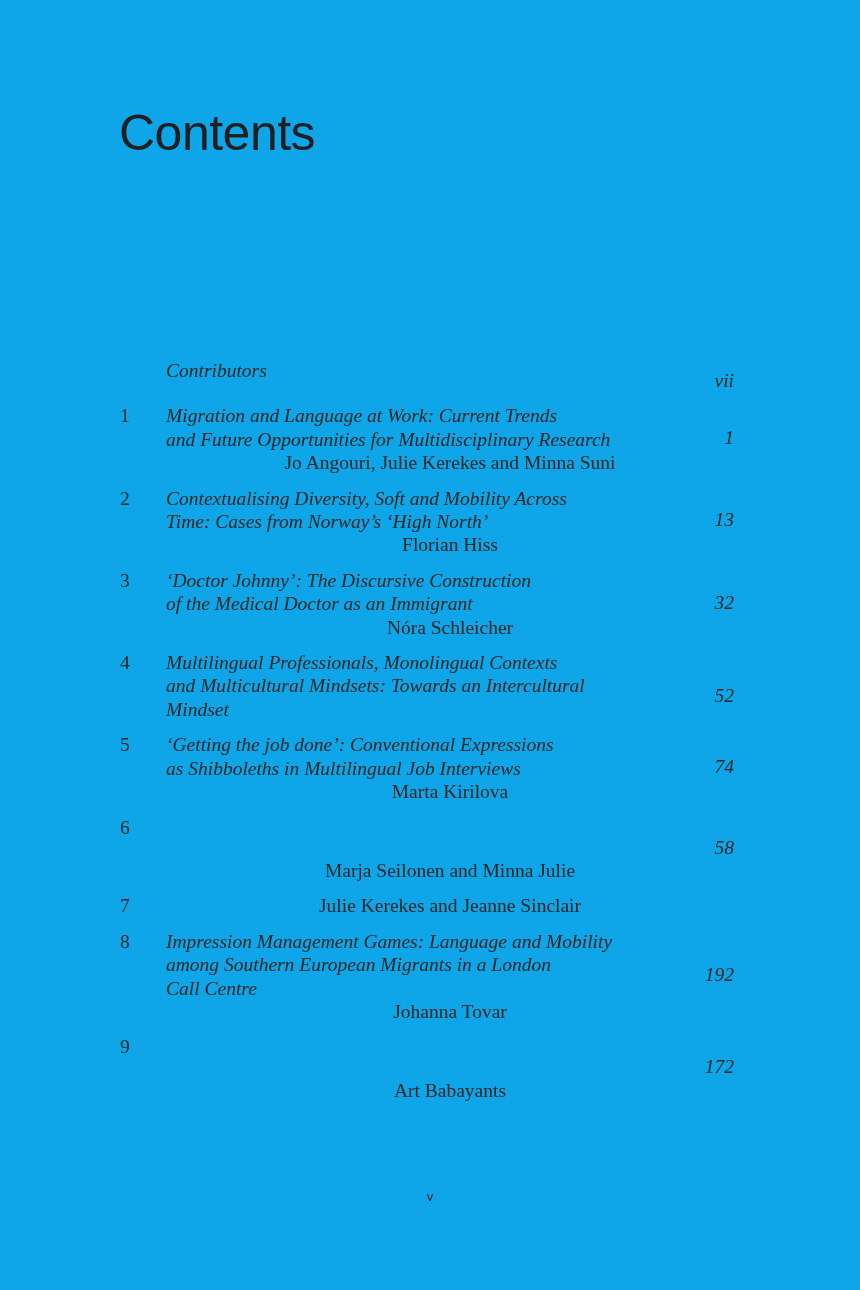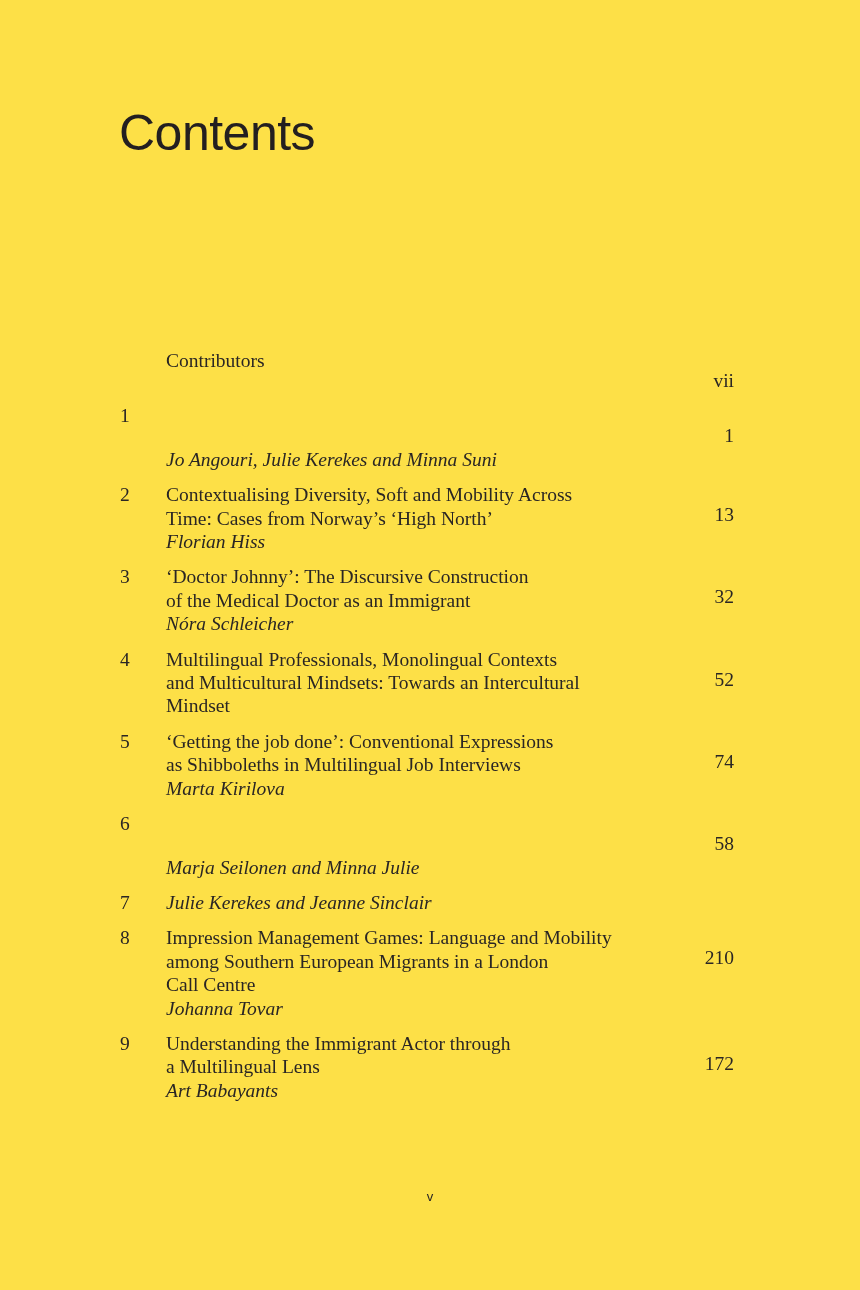--- a/index.html
+++ b/index.html
@@ -4,21 +4,21 @@
 <style>
   html, body {
     margin: 0;
     padding: 0;
     background: #ffffff;
   }
   .page {
     position: relative;
     width: 860px;
     height: 1290px;
-    background: #fde047;
+    background: #0ea5e9;
     overflow: hidden;
     font-family: "Liberation Serif", serif;
     color: #2a2624;
   }
   .heading {
     position: absolute;
     left: 119px;
     top: 106px;
     font-family: "Liberation Sans", sans-serif;
     font-size: 50px;
@@ -42,36 +42,37 @@
   .toc-num {
     width: 46px;
     flex: 0 0 46px;
   }
   .toc-body {
     flex: 1 1 auto;
     min-width: 0;
   }
   .title-row {
     display: flex;
-    align-items: flex-start;
+    align-items: center;
+    font-style: italic;
   }
   .toc-title {
     flex: 1 1 auto;
     white-space: pre-line;
     max-width: 500px;
   }
   .toc-page {
     margin-left: auto;
     padding-left: 12px;
     text-align: right;
     white-space: nowrap;
     margin-top: 20px;
   }
   .toc-authors {
-    font-style: italic;
+    text-align: center;
   }
   .footer-folio {
     position: absolute;
     left: 0;
     right: 0;
     top: 1189px;
     text-align: center;
     font-family: "Liberation Sans", sans-serif;
     font-size: 13px;
     color: #2a2624;
@@ -93,20 +94,22 @@
           <div class="toc-title">Contributors</div>
           <div class="toc-page">vii</div>
         </div>
       </div>
     </div>
 
     <div class="toc-row">
       <div class="toc-num">1</div>
       <div class="toc-body">
         <div class="title-row">
+          <div class="toc-title">Migration and Language at Work: Current Trends
+and Future Opportunities for Multidisciplinary Research</div>
           <div class="toc-page">1</div>
         </div>
         <div class="toc-authors">Jo Angouri, Julie Kerekes and Minna Suni</div>
       </div>
     </div>
 
     <div class="toc-row">
       <div class="toc-num">2</div>
       <div class="toc-body">
         <div class="title-row">
@@ -171,32 +174,30 @@
       </div>
     </div>
 
     <div class="toc-row">
       <div class="toc-num">8</div>
       <div class="toc-body">
         <div class="title-row">
           <div class="toc-title">Impression Management Games: Language and Mobility
 among Southern European Migrants in a London
 Call Centre</div>
-          <div class="toc-page">210</div>
+          <div class="toc-page">192</div>
         </div>
         <div class="toc-authors">Johanna Tovar</div>
       </div>
     </div>
 
     <div class="toc-row">
       <div class="toc-num">9</div>
       <div class="toc-body">
         <div class="title-row">
-          <div class="toc-title">Understanding the Immigrant Actor through
-a Multilingual Lens</div>
           <div class="toc-page">172</div>
         </div>
         <div class="toc-authors">Art Babayants</div>
       </div>
     </div>
 
   </div>
 
   <div class="footer-folio">v</div>
 

